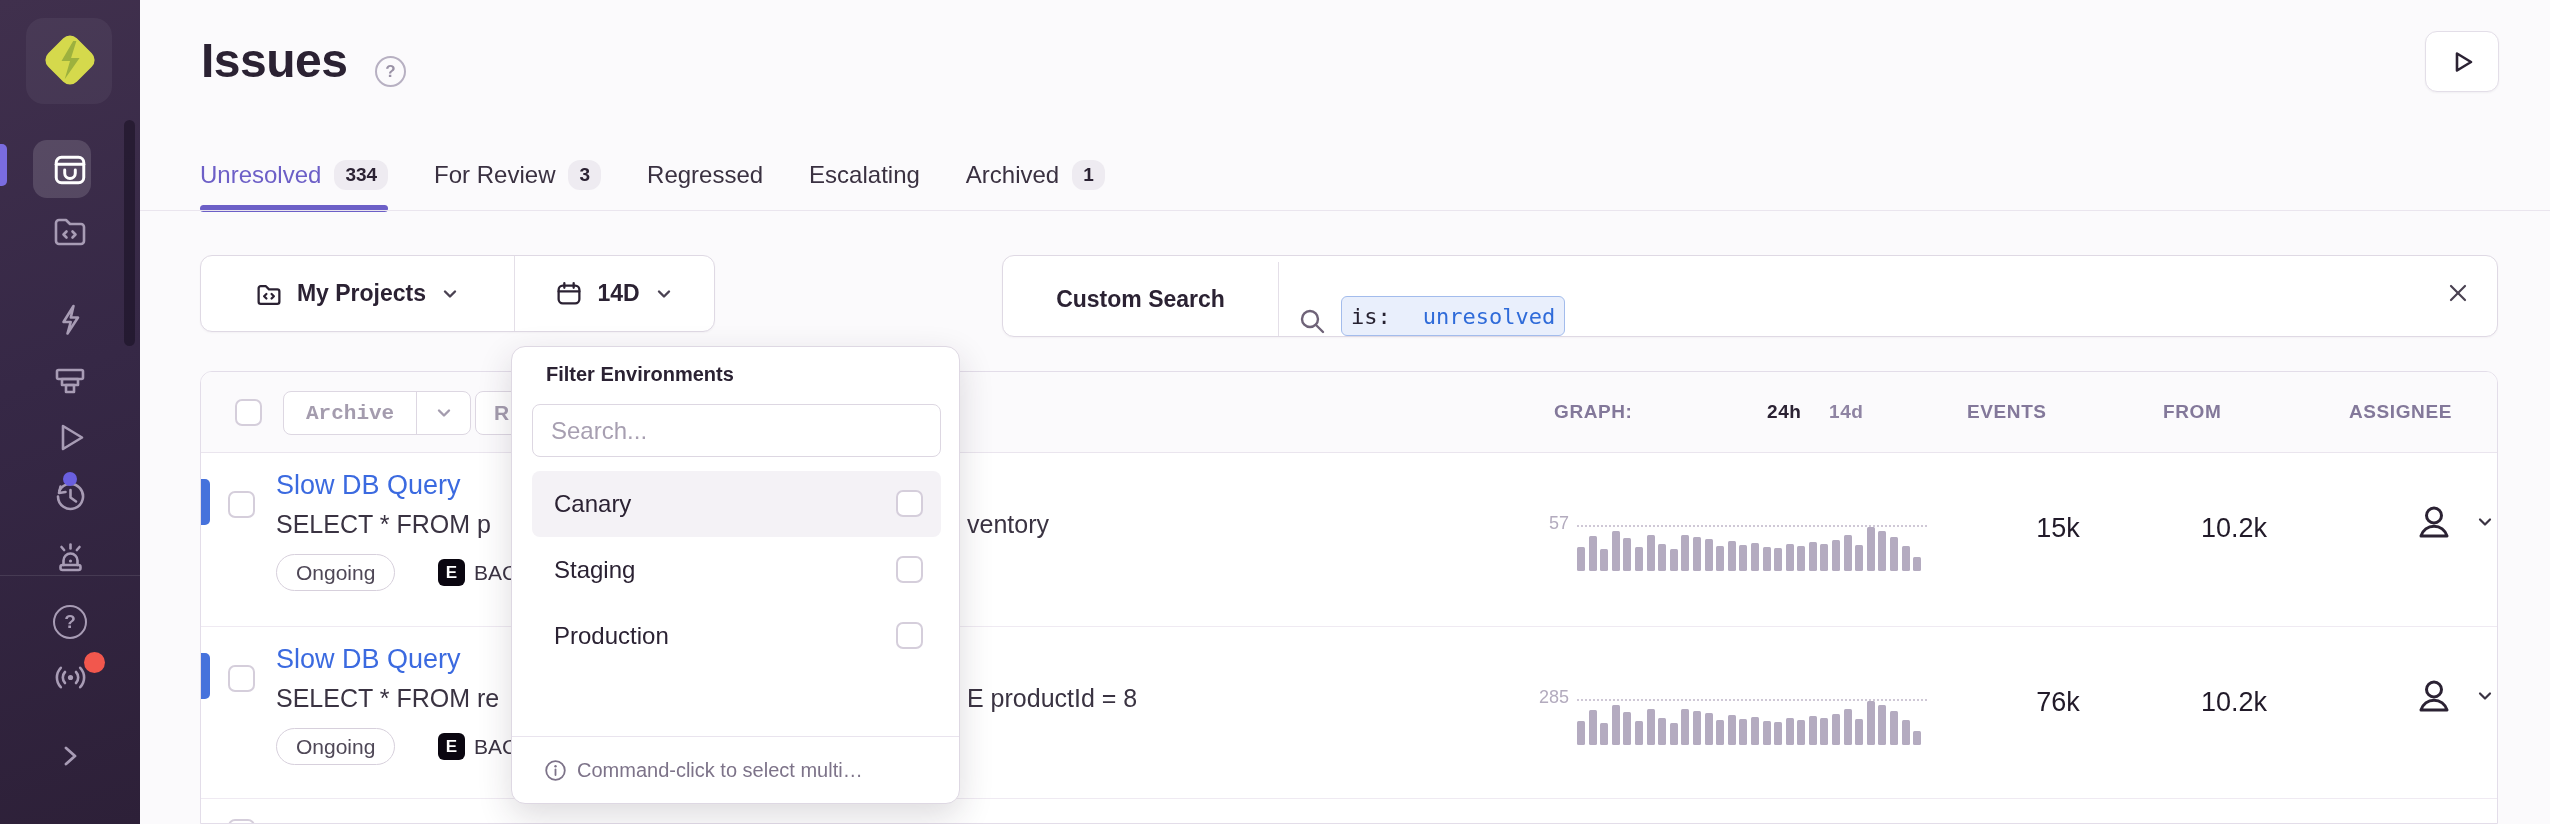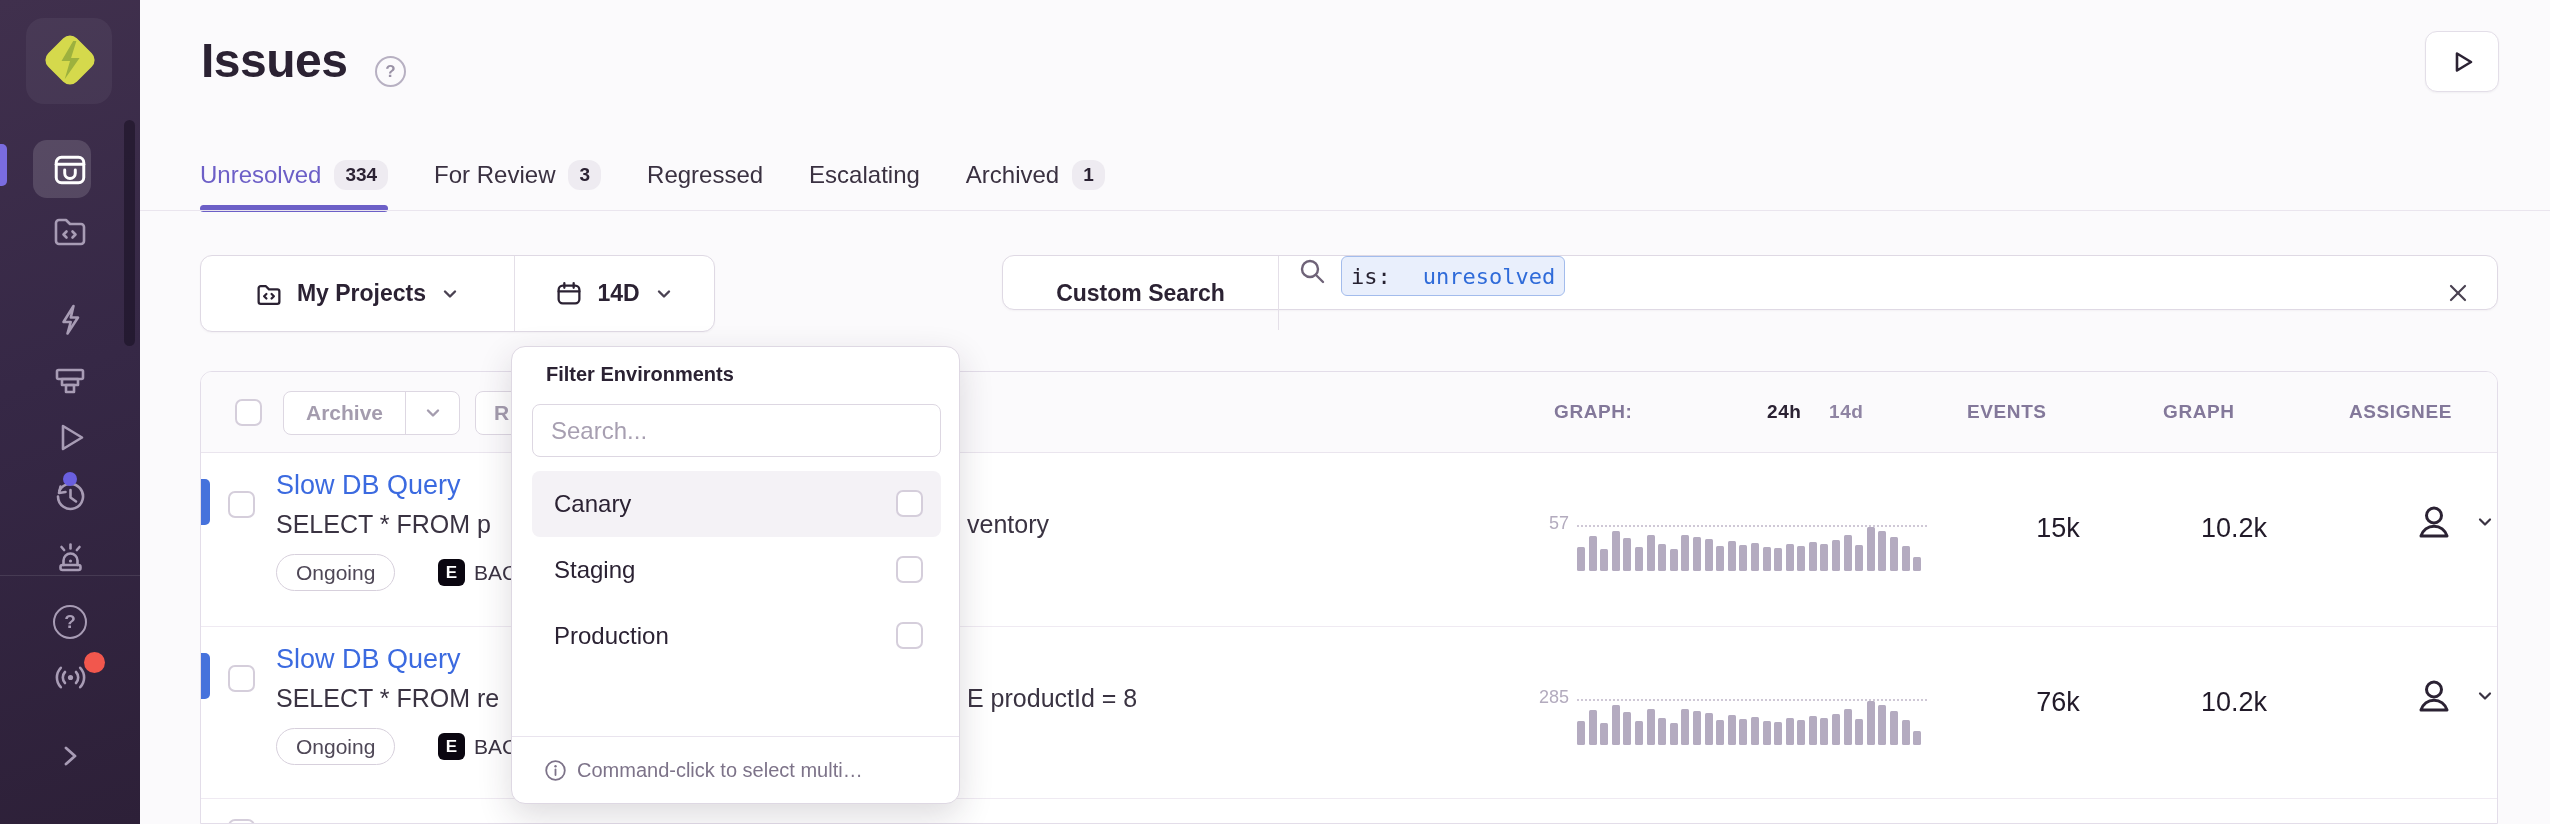--- a/index.html
+++ b/index.html
@@ -50,42 +50,42 @@
     border:1.5px solid #dfd9e4; border-radius:12px; background:#fff; overflow:hidden;
     box-shadow:0 1px 2px rgba(43,34,51,0.04); }
   .filter-seg { display:flex; align-items:center; justify-content:center; gap:14px;
     font-size:23px; font-weight:600; color:#2b2233; cursor:pointer; }
   .filter-seg + .filter-seg { border-left:1.5px solid #e4dfe8; }
   .seg-projects { width:313px; }
   .seg-envs { width:253px; background:#edebf0; }
   .seg-date { width:200px; }
   .chev { color:#4a4252; }
 
-  .search-bar { position:absolute; left:1002px; top:255px; width:1496px; height:55px;
-    border:1.5px solid #dfd9e4; border-radius:12px; background:#fff; display:flex; align-items:flex-start;
+  .search-bar { position:absolute; left:1002px; top:255px; width:1496px; height:82px;
+    border:1.5px solid #dfd9e4; border-radius:12px; background:#fff; display:flex; align-items:flex-end;
     box-shadow:0 1px 2px rgba(43,34,51,0.04); }
   .search-label { width:276px; text-align:center; font-size:23px; font-weight:600; color:#2b2233;
     border-right:1.5px solid #e4dfe8; line-height:74px; height:74px; cursor:pointer; }
   .search-icon-wrap { margin-left:18px; display:flex; align-items:center; }
   .token { margin-left:14px; display:flex; align-items:center; height:40px; padding:0 9px;
     background:#e9effc; border:1.5px solid #a3bcec; border-radius:6px;
     font-family:"DejaVu Sans Mono", monospace; font-size:22px;gap:32px; }
   .token .tkey { color:#262130; }
   .token .tval { color:#2f6bd9; }
   .search-clear { position:absolute; right:24px; top:22px; cursor:pointer; }
 
   
   .panel { position:absolute; left:200px; top:371px; width:2298px; height:453px; background:#fff;
     border:1.5px solid #e3dde9; border-radius:12px 12px 0 0; overflow:hidden; }
   .thead { position:relative; height:81px; background:#fbfafc; border-bottom:1px solid #eae5ee; }
   .checkbox { width:27px; height:27px; border:2px solid #d5cedb; border-radius:7px; background:#fff; cursor:pointer; }
   .h-cb { position:absolute; left:34px; top:27px; }
   .split-btn { position:absolute; left:82px; top:19px; height:44px; display:flex; align-items:center;
     border:1.5px solid #ddd7e2; border-radius:8px; background:#fff; color:#a49cae; font-size:21px; font-weight:600; }
-  .split-main { padding:0 22px; }
+  .split-main { padding:0 22px;font-family:Liberation Mono, monospace; }
   .split-chev { width:54px; display:flex; justify-content:center; border-left:1.5px solid #ddd7e2; align-self:stretch; align-items:center; color:#a49cae; }
   .resolve-btn { position:absolute; left:274px; top:19px; height:44px; width:90px;
     border:1.5px solid #ddd7e2; border-radius:8px; background:#fff; color:#a49cae;
     font-size:21px; font-weight:600; display:flex; align-items:center; padding-left:18px; }
   .h-label { position:absolute; top:29px; font-size:19px; font-weight:700; letter-spacing:0.6px; color:#83789a; }
   .h-graph { left:1353px; }
   .h-24h { left:1566px; color:#2b2233; cursor:pointer; }
   .h-14d { left:1628px; color:#8f84a3; cursor:pointer; }
   .h-events { left:1766px; }
   .h-users { left:1962px; }
@@ -315,21 +315,21 @@
           <svg width="20" height="20" viewBox="0 0 20 20" fill="none" stroke="currentColor" stroke-width="2.4" stroke-linecap="round" stroke-linejoin="round">
               <path d="M5 7.5 l5 5 5-5"></path>
             </svg>
         </span>
       </div>
       <div class="resolve-btn">R</div>
       <span class="h-label h-graph">GRAPH:</span>
       <span class="h-label h-24h">24h</span>
       <span class="h-label h-14d">14d</span>
       <span class="h-label h-events">EVENTS</span>
-      <span class="h-label h-users">GRAPH</span>
+      <span class="h-label h-users">FROM</span>
       <span class="h-label h-assignee">ASSIGNEE</span>
     </div>
 
     <div class="row">
       <div class="level-bar"></div>
       <div class="checkbox row-cb"></div>
       <a class="row-title">Slow DB Query</a>
       <div class="row-sub sub-left">SELECT * FROM p</div>
       <div class="row-sub sub-right">ventory</div>
       <div class="status-pill">Ongoing</div>

